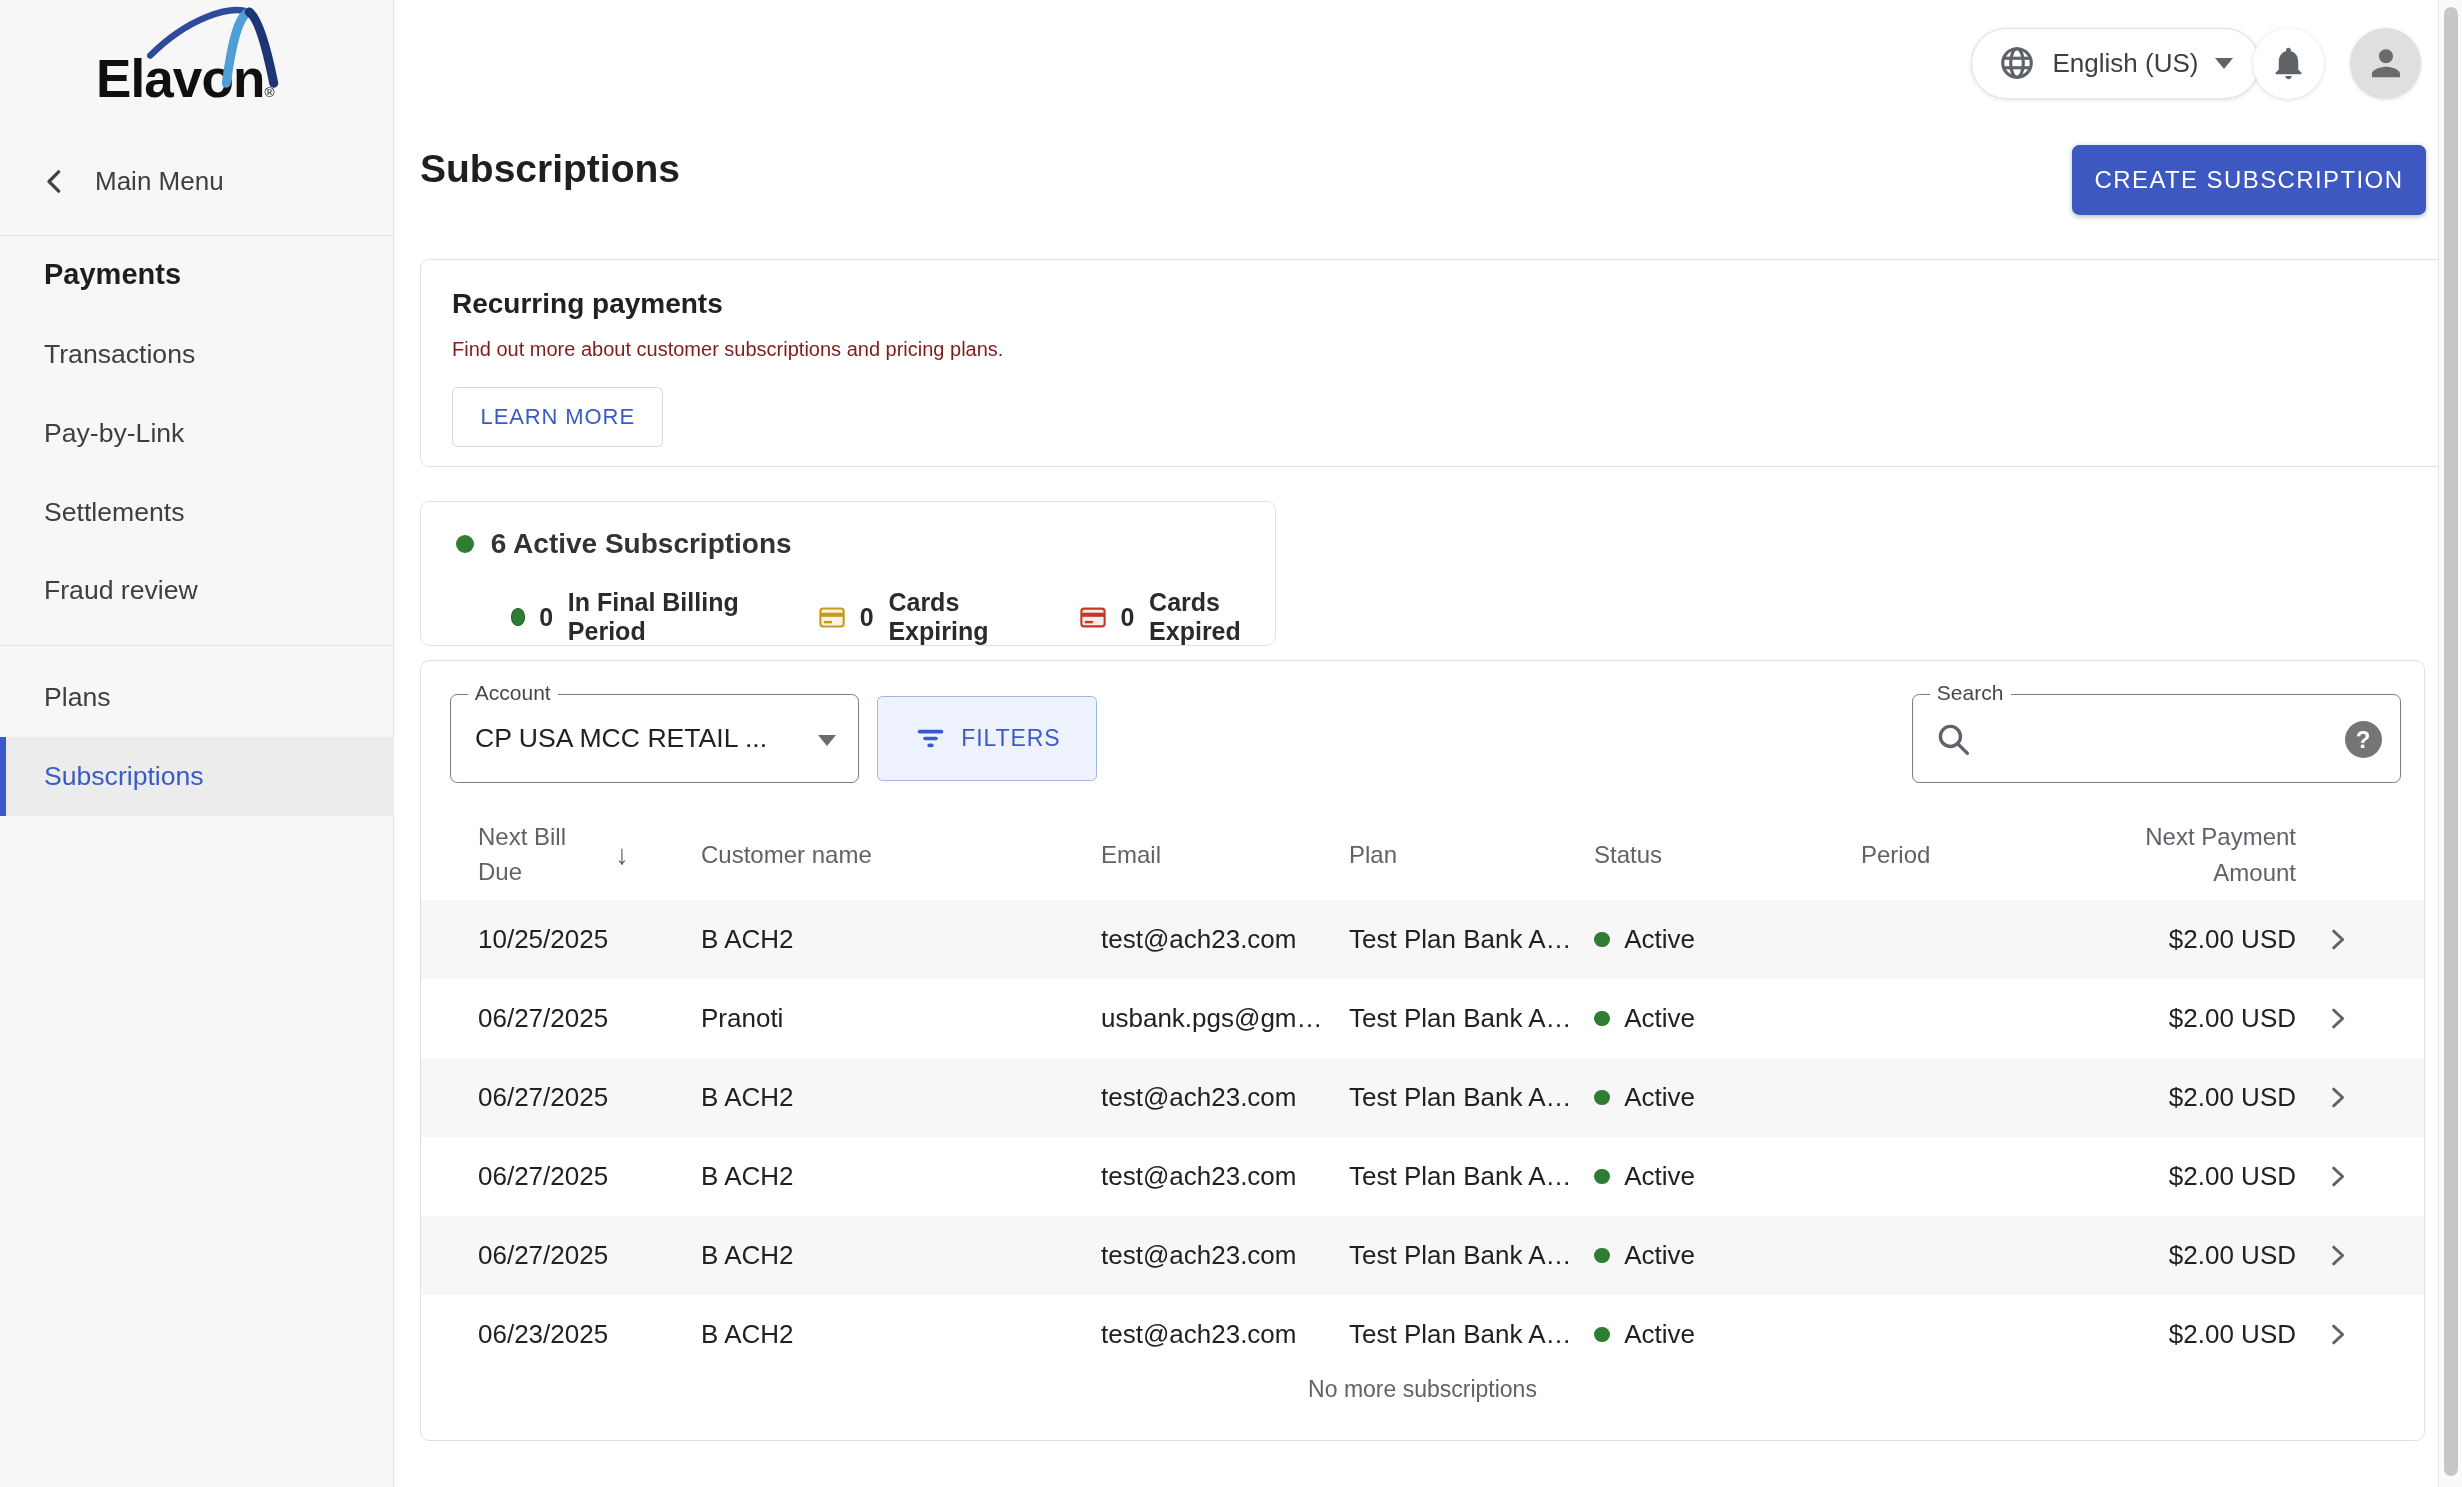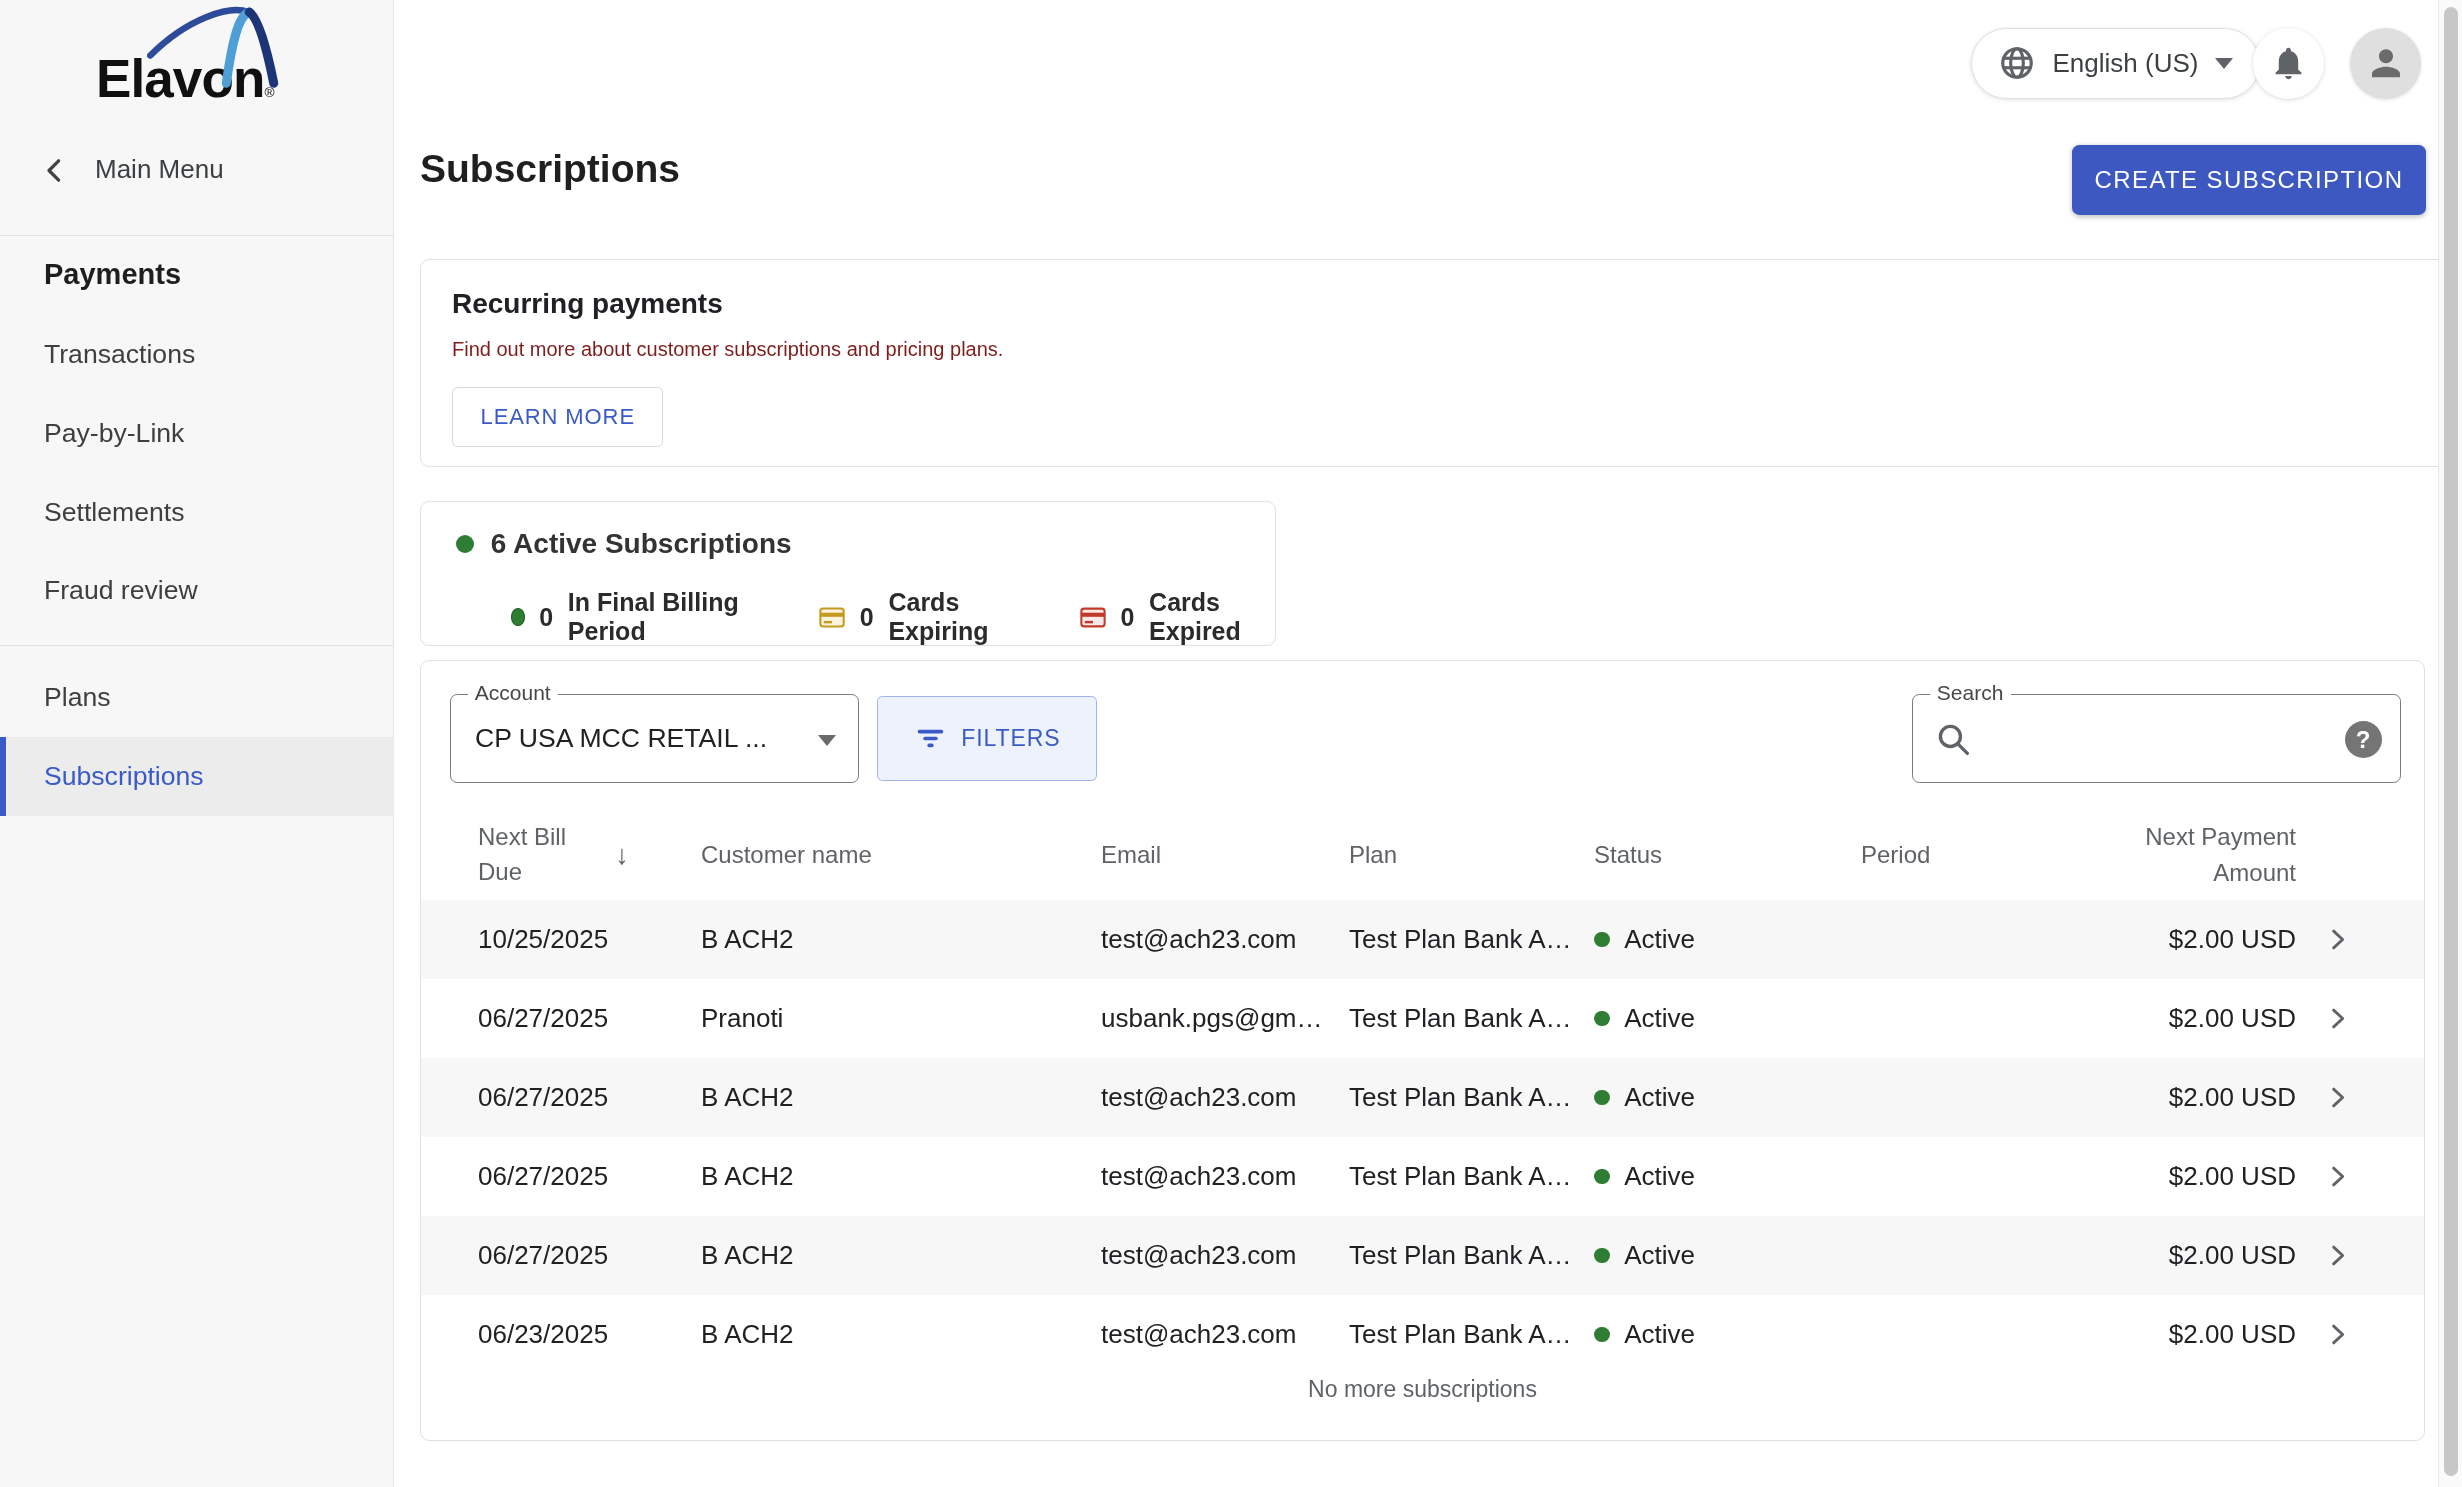--- a/index.html
+++ b/index.html
@@ -11,21 +11,21 @@
 
   
   .sidebar { position:absolute; left:0; top:0; width:394px; height:1488px;
     background:#F7F7F7; border-right:0.9px solid #E4E4E4; }
   .logo-wrap { position:absolute; left:0; top:14.7px; width:394px; height:119px; }
   .logo { position:relative; width:202px; margin:0 auto; padding-top:37px; }
   .logo-text { font-size:53px; font-weight:bold; letter-spacing:-0.9px; color:#101010; line-height:1; }
   .logo-reg { font-size:13.7px; vertical-align:baseline; color:#101010; }
   .logo-swoosh { position:absolute; left:51px; top:-16.5px; width:139px; height:92px; }
 
-  .back-row { position:absolute; left:0; top:154px; width:394px; height:55px; display:flex; }
+  .back-row { position:absolute; left:0; top:154px; width:394px; height:55px; display:flex; align-items:center; }
   .back-chevron { margin-left:38px; }
   .back-label { margin-left:24px; font-size:26px; color:#3C4043; }
   .side-divider { position:absolute; left:0; width:394px; border-top:0.9px solid #E2E2E2; }
 
   .nav-title { position:absolute; left:44px; top:258px; font-size:29px; font-weight:bold; color:#1E1E1E; }
   .nav-item { position:absolute; left:0; width:394px; height:79px; display:flex; align-items:center;
     font-size:26.6px; color:#3F3F3F; cursor:pointer; }
   .nav-item span { margin-left:44px; }
   .nav-item.selected { background:#ECECEC; color:var(--c-link); border-left:6.4px solid var(--c-link); }
   .nav-item.selected span { margin-left:38px; }

